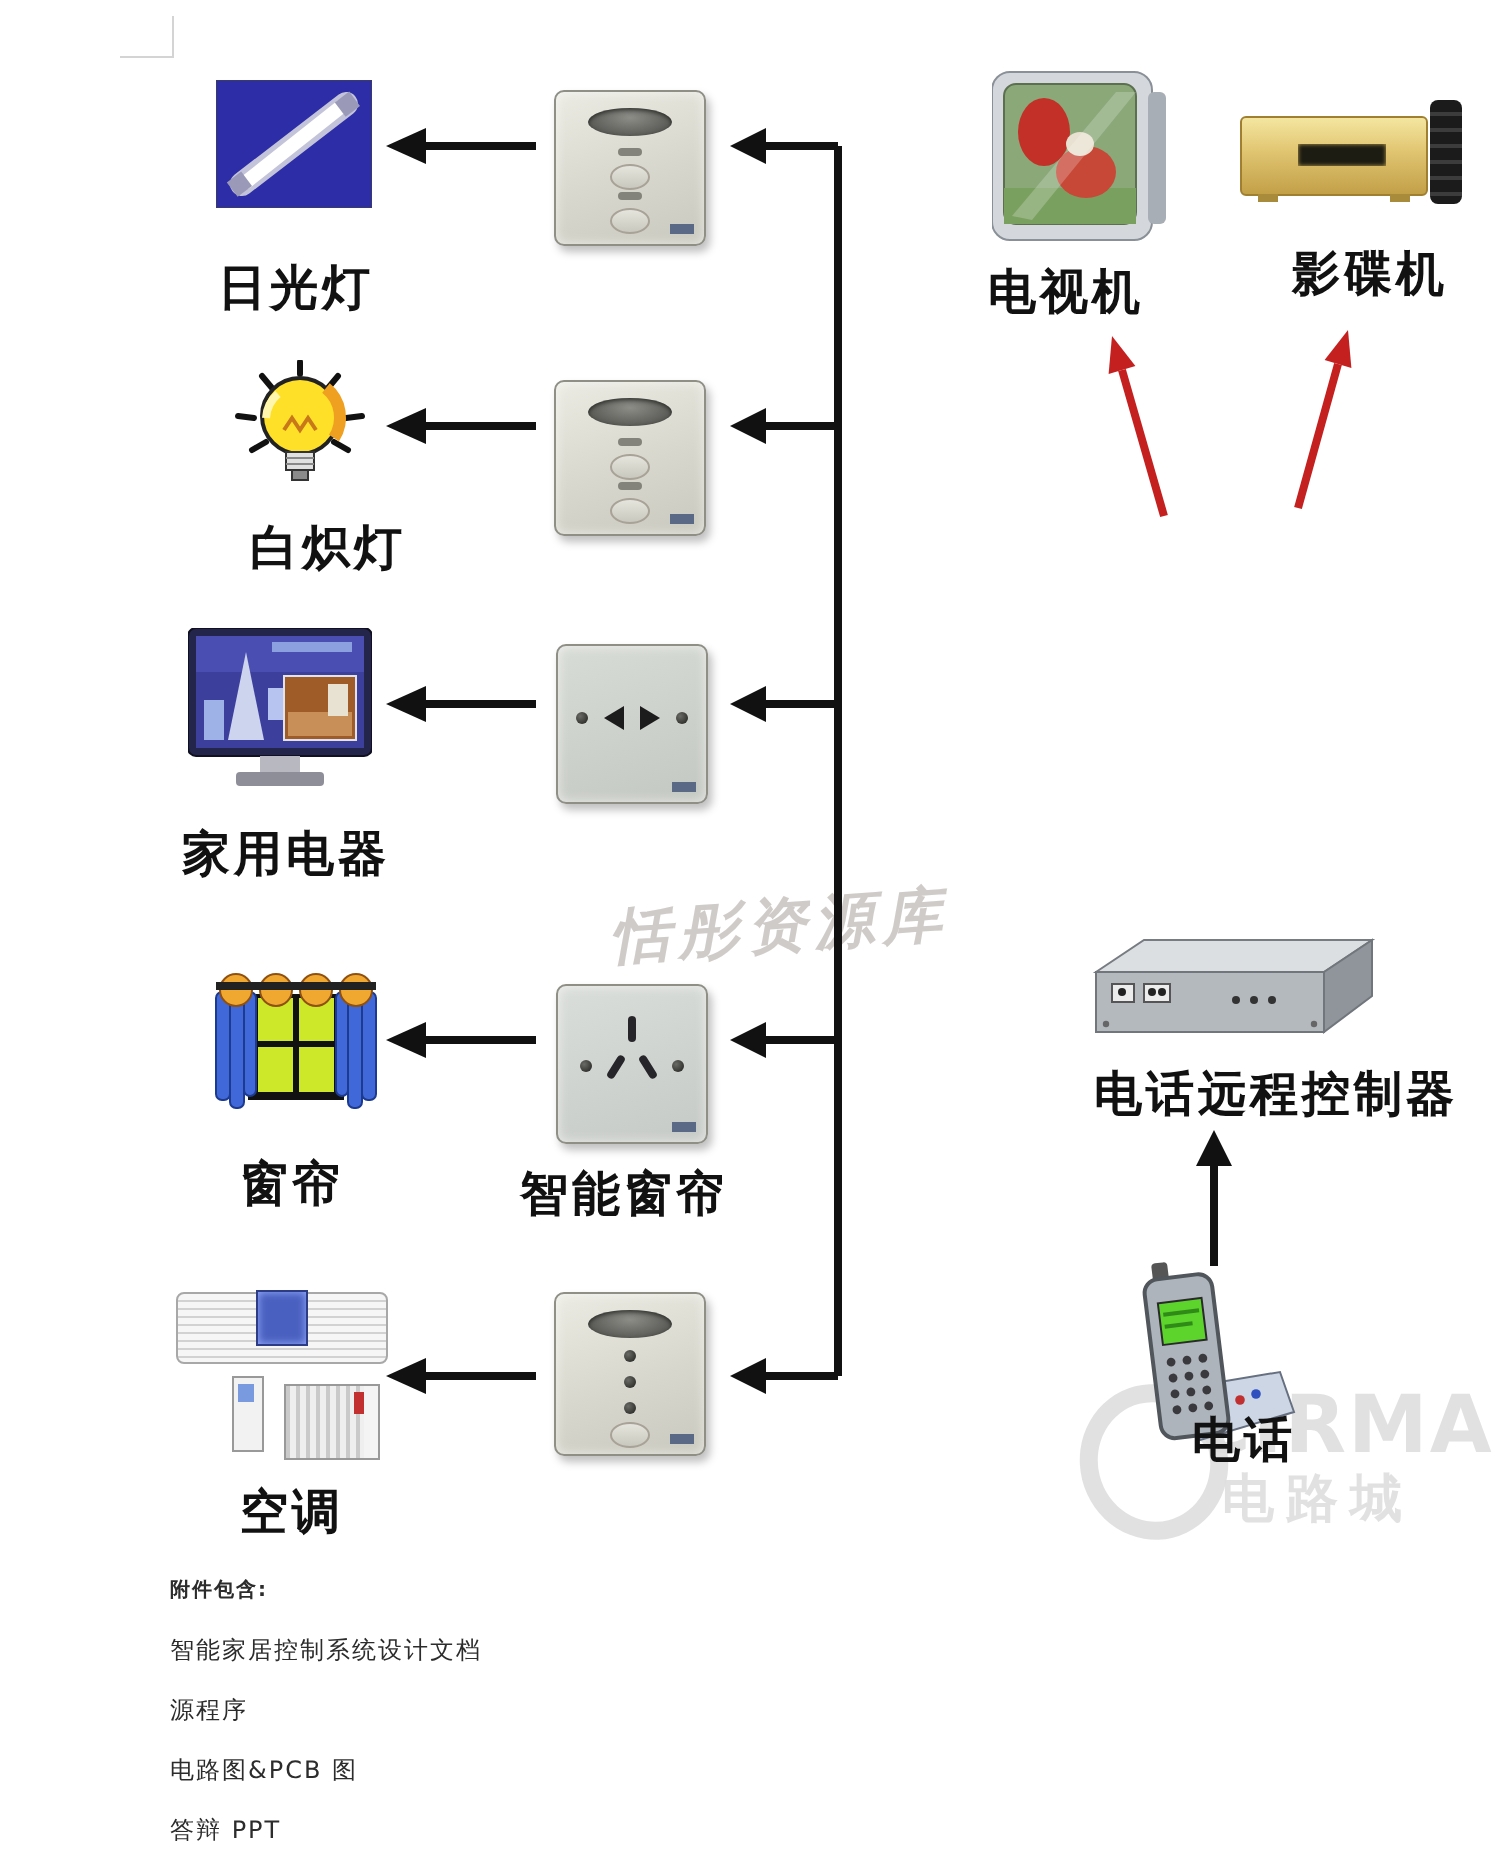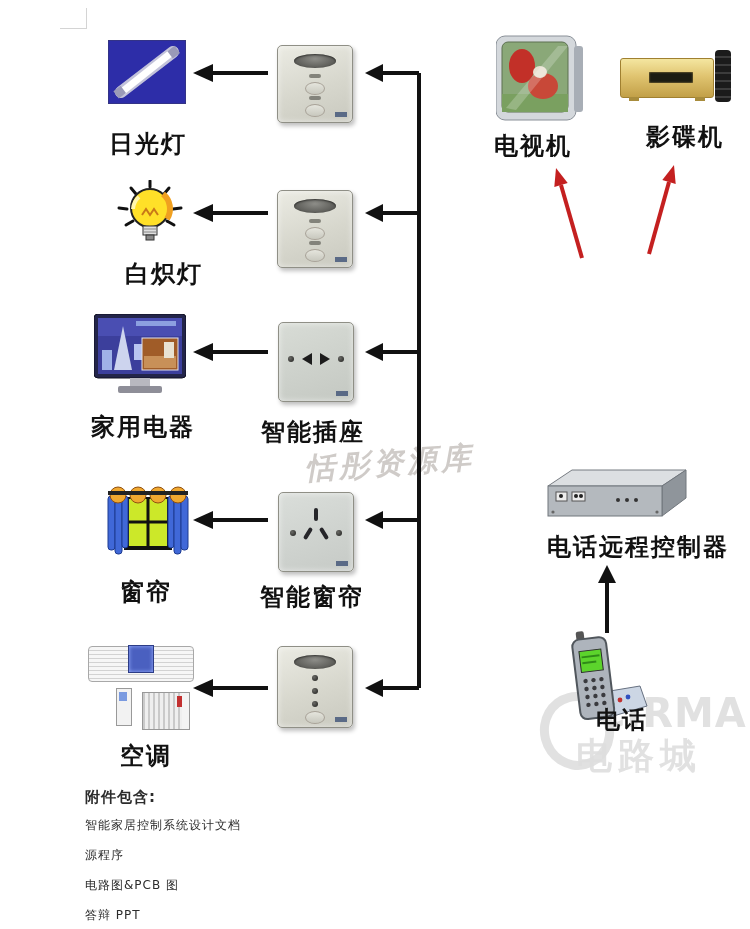--- a/index.html
+++ b/index.html
@@ -57,30 +57,30 @@
   .icon-dvd-box .foot1,.icon-dvd-box .foot2{position:absolute;bottom:-4px;width:10px;height:4px;background:#a88c3c;}
   .icon-dvd-box .foot1{left:8px;} .icon-dvd-box .foot2{right:8px;}
   .icon-remote{position:absolute;left:715px;top:50px;width:16px;height:52px;background:#1b1b1b;
         border-radius:4px;background-image:repeating-linear-gradient(180deg,#1b1b1b 0 6px,#3c3c3c 6px 8px);}
 
   
   .wm-center{position:absolute;left:305px;top:443px;font-size:30px;font-weight:bold;font-style:italic;
         color:rgba(168,160,155,.55);transform:rotate(-4deg);letter-spacing:4px;white-space:nowrap;}
   .wm-brand{position:absolute;left:596px;top:690px;font-size:40px;font-weight:bold;
         color:rgba(220,220,220,.85);letter-spacing:1px;}
-  .wm-brand-cn{position:absolute;left:576px;top:732px;font-size:36px;font-weight:bold;
+  .wm-brand-cn{position:absolute;left:611px;top:732px;font-size:26px;font-weight:bold;
         color:rgba(222,222,222,.9);letter-spacing:6px;}
   .wm-circle{position:absolute;left:540px;top:692px;width:56px;height:60px;border:9px solid rgba(218,218,218,.8);
         border-radius:50%;transform:rotate(-14deg);}
   .corner-mark-h{position:absolute;left:60px;top:28px;width:27px;height:1px;background:#d4d4d4;}
   .corner-mark-v{position:absolute;left:86px;top:8px;width:1px;height:21px;background:#d4d4d4;}
 
   
   .att{position:absolute;left:85px;color:#2c2c2c;font-size:12px;letter-spacing:1px;white-space:nowrap;}
-  .att-head{font-weight:bold;font-size:15px;}
+  .att-head{font-weight:bold;font-size:10px;}
 
   svg{display:block;}
   #overlay{position:absolute;left:0;top:0;pointer-events:none;}
 </style>
 </head>
 <body>
 
 <div id="canvas">
 
   <div class="corner-mark-h"></div>
@@ -329,21 +329,20 @@
       <line x1="607" y1="633" x2="607" y2="579"></line>
       <polygon points="607,565 598,583 616,583" stroke="none"></polygon>
     </g>
   </svg>
 
   <div class="lbl" style="left:148px;top:128px">日光灯</div>
 
   <div class="lbl" style="left:164px;top:258px">白炽灯</div>
 
   <div class="lbl" style="left:143px;top:411px">家用电器</div>
-  <div class="lbl" style="left:313px;top:416px">智能插座</div>
 
   <div class="lbl" style="left:146px;top:576px">窗帘</div>
   <div class="lbl" style="left:312px;top:581px">智能窗帘</div>
 
   <div class="lbl" style="left:146px;top:740px">空调</div>
 
   <div class="lbl" style="left:533px;top:130px">电视机</div>
   <div class="lbl" style="left:685px;top:121px">影碟机</div>
   <div class="lbl" style="left:638px;top:531px">电话远程控制器</div>
   <div class="lbl" style="left:622px;top:704px">电话</div>

